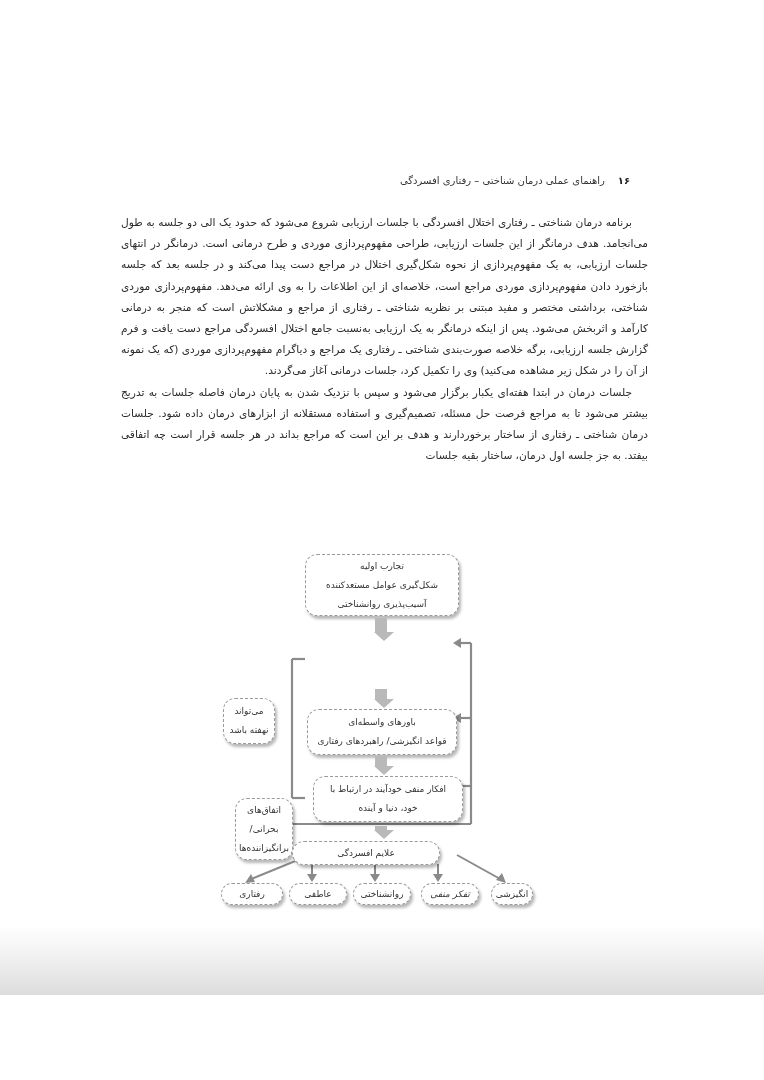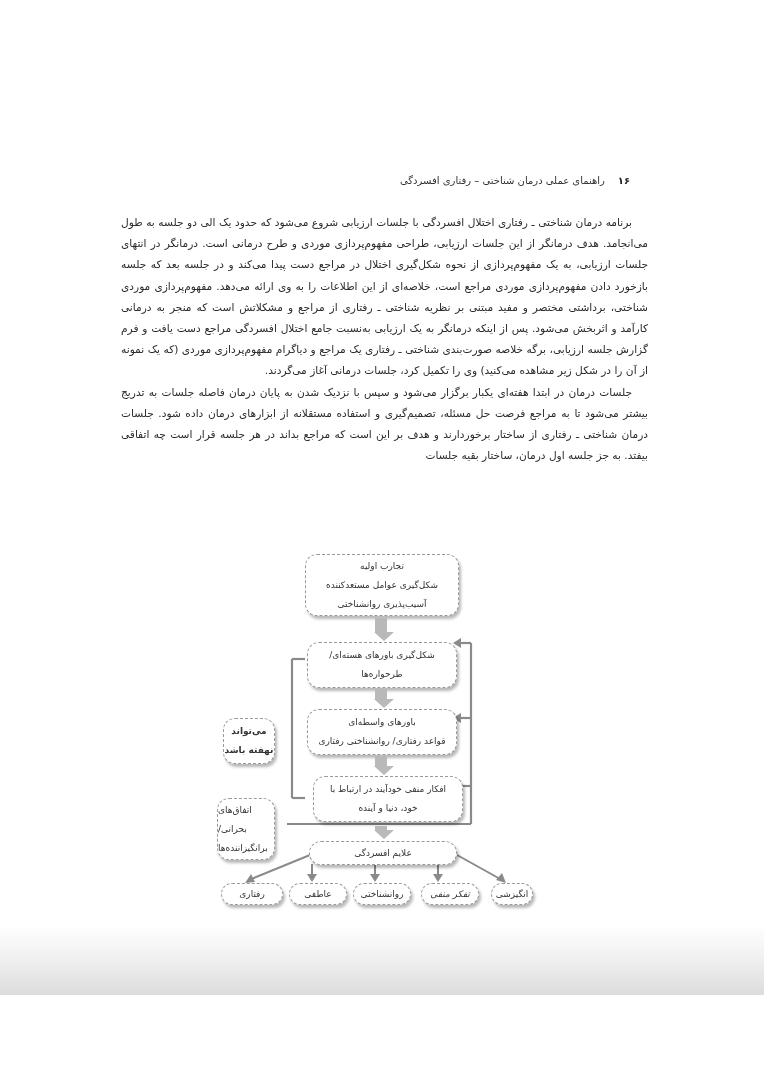--- a/index.html
+++ b/index.html
@@ -95,62 +95,58 @@
       <span>تجارب اولیه</span>
       <span>شکل‌گیری عوامل مستعدکننده</span>
       <span>آسیب‌پذیری روانشناختی</span>
     </div>
 
     <div class="arrow-down" style="left:159px; top:68px;">
       <div class="shaft" style="height:14px;"></div>
         <div class="head"></div>
     </div>
 
-    <div class="box" style="left:92px; top:92px; width:148px; height:44px;">
-      <span>شکل‌گیری باورهای هسته‌ای/</span>
-      <span>طرحواره‌ها</span>
-    </div>
 
     <div class="arrow-down" style="left:159px; top:139px;">
       <div class="shaft" style="height:10px;"></div>
         <div class="head"></div>
     </div>
 
     <div class="box" style="left:92px; top:159px; width:148px; height:44px;">
       <span>باورهای واسطه‌ای</span>
-      <span>قواعد رفتاری/ روانشناختی رفتاری</span>
+      <span>قواعد انگیزشی/ راهبردهای رفتاری</span>
     </div>
 
     <div class="arrow-down" style="left:159px; top:206px;">
       <div class="shaft" style="height:10px;"></div>
         <div class="head"></div>
     </div>
 
     <div class="box" style="left:98px; top:226px; width:148px; height:44px;">
       <span>افکار منفی خودآیند در ارتباط با</span>
       <span>خود، دنیا و آینده</span>
     </div>
 
-    <div class="box" style="left:8px; top:168px; width:50px; height:44px;font-weight:bold;">
+    <div class="box" style="left:8px; top:148px; width:50px; height:44px;">
       <span>می‌تواند</span>
       <span>نهفته باشد</span>
     </div>
 
-    <div class="box" style="left:2px; top:248px; width:56px; height:60px;align-items:flex-end;">
+    <div class="box" style="left:20px; top:248px; width:56px; height:60px;">
       <span>اتفاق‌های</span>
       <span>بحرانی/</span>
       <span>برانگیزاننده‌ها</span>
     </div>
 
     <div class="arrow-down" style="left:159px; top:276px;">
       <div class="shaft" style="height:4px;"></div>
         <div class="head"></div>
     </div>
 
-    <div class="box" style="left:94px; top:291px; width:146px; height:22px;">
+    <div class="box" style="left:77px; top:291px; width:146px; height:22px;">
       <span>علایم افسردگی</span>
     </div>
 
     <div class="box" style="left:268px; top:333px; width:40px; height:20px;margin-left:8px;">
       <span>انگیزشی</span>
     </div>
     <div class="box" style="left:206px; top:333px; width:56px; height:20px;font-style:italic;">
       <span>تفکر منفی</span>
     </div>
     <div class="box" style="left:138px; top:333px; width:56px; height:20px;">

